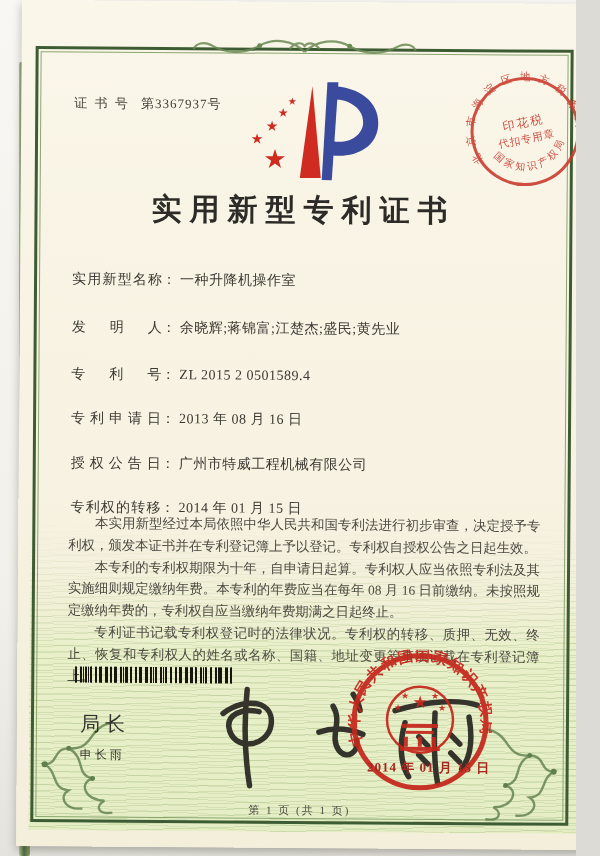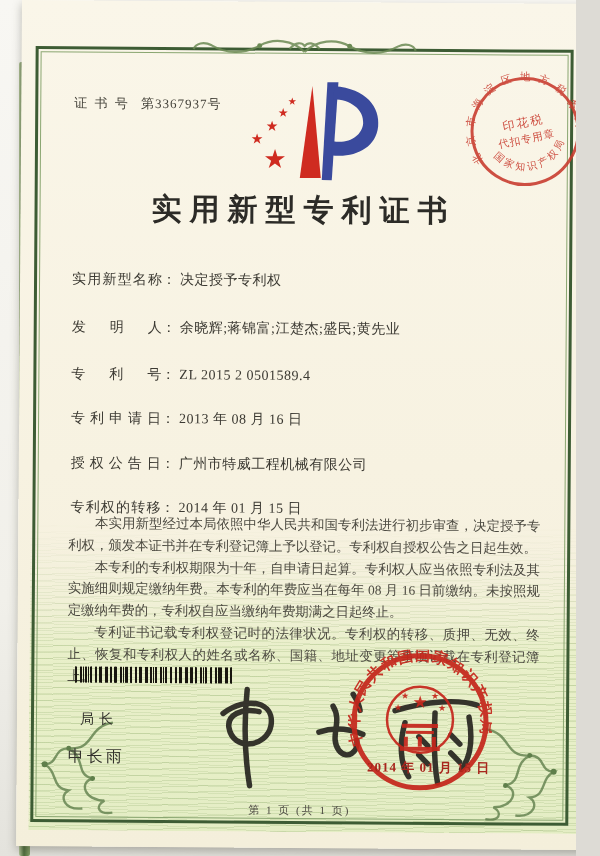--- a/index.html
+++ b/index.html
@@ -31,22 +31,22 @@
   .flabel{display:inline-block;width:90px;text-align:justify;text-align-last:justify;font-family:Liberation Mono, monospace;}
   .fvalue{letter-spacing:.5px;margin-left:4px;}
   .paras{position:absolute;left:50px;top:512px;width:472px;z-index:3;
          font-size:13.4px;line-height:21.8px;color:#4c4a41;text-align:justify;}
   .paras p{margin:0;text-indent:2em;}
   .barcode{position:absolute;left:58px;top:666px;width:158px;height:16px;z-index:3;
       background-image:
         repeating-linear-gradient(90deg,#18150f 0 2px,transparent 2px 5px),
         repeating-linear-gradient(90deg,#18150f 0 1px,transparent 1px 8px),
         repeating-linear-gradient(90deg,#18150f 0 1px,transparent 1px 13px);}
-  .director-title{position:absolute;left:63px;top:710px;z-index:3;font-size:14px;letter-spacing:5px;color:#33322c;}
-  .director-name{position:absolute;left:51px;top:746px;z-index:3;font-size:16px;letter-spacing:3px;color:#33322c;text-align:center;}
+  .director-title{position:absolute;left:63px;top:710px;z-index:3;font-size:20px;letter-spacing:5px;color:#33322c;}
+  .director-name{position:absolute;left:63px;top:746px;z-index:3;font-size:12px;letter-spacing:3px;color:#33322c;text-align:center;}
   .signature{position:absolute;left:190px;top:674px;z-index:4;}
   .seal{position:absolute;left:331px;top:647px;z-index:5;opacity:.93;}
   .seal-date{position:absolute;left:344px;top:756px;width:136px;z-index:6;text-align:center;
              font-size:13px;font-weight:700;color:#a8261d;letter-spacing:1px;white-space:nowrap;}
   .stamp{position:absolute;left:442px;top:66px;z-index:5;transform:rotate(-12deg);opacity:.88;}
   .footer{position:absolute;left:20px;top:801px;width:526px;z-index:3;text-align:center;
           font-size:11px;color:#4c4a42;letter-spacing:2px;}
   .fl{position:absolute;z-index:2;}
 </style>
 </head>
@@ -106,21 +106,21 @@
         <text x="59" y="31" font-size="10">★</text>
       </g>
       <polygon points="79,12 88,104 67,104" fill="#cf2b20"></polygon>
       <polygon points="94,8 105,8 99,106 89,106" fill="#3a4a9d"></polygon>
       <path fill="#3a4a9d" d="M101,12 C133,14 147,33 145,52 C143,74 121,84 98,81 L100,67 C116,70 129,61 130,49 C131,35 117,25 100,25 Z"></path>
     </svg>
 
     <div class="title">实用新型专利证书</div>
 
     <div class="frow" style="top:270px">
-      <span class="flabel">实用新型名称</span><span class="fcolon">：</span><span class="fvalue">决定授予专利权</span>
+      <span class="flabel">实用新型名称</span><span class="fcolon">：</span><span class="fvalue">一种升降机操作室</span>
     </div>
     <div class="frow" style="top:318px">
       <span class="flabel">发明人</span><span class="fcolon">：</span><span class="fvalue">余晓辉;蒋锦富;江楚杰;盛民;黄先业</span>
     </div>
     <div class="frow" style="top:365px">
       <span class="flabel">专利号</span><span class="fcolon">：</span><span class="fvalue">ZL 2015 2 0501589.4</span>
     </div>
     <div class="frow" style="top:409px">
       <span class="flabel">专利申请日</span><span class="fcolon">：</span><span class="fvalue">2013 年 08 月 16 日</span>
     </div>

